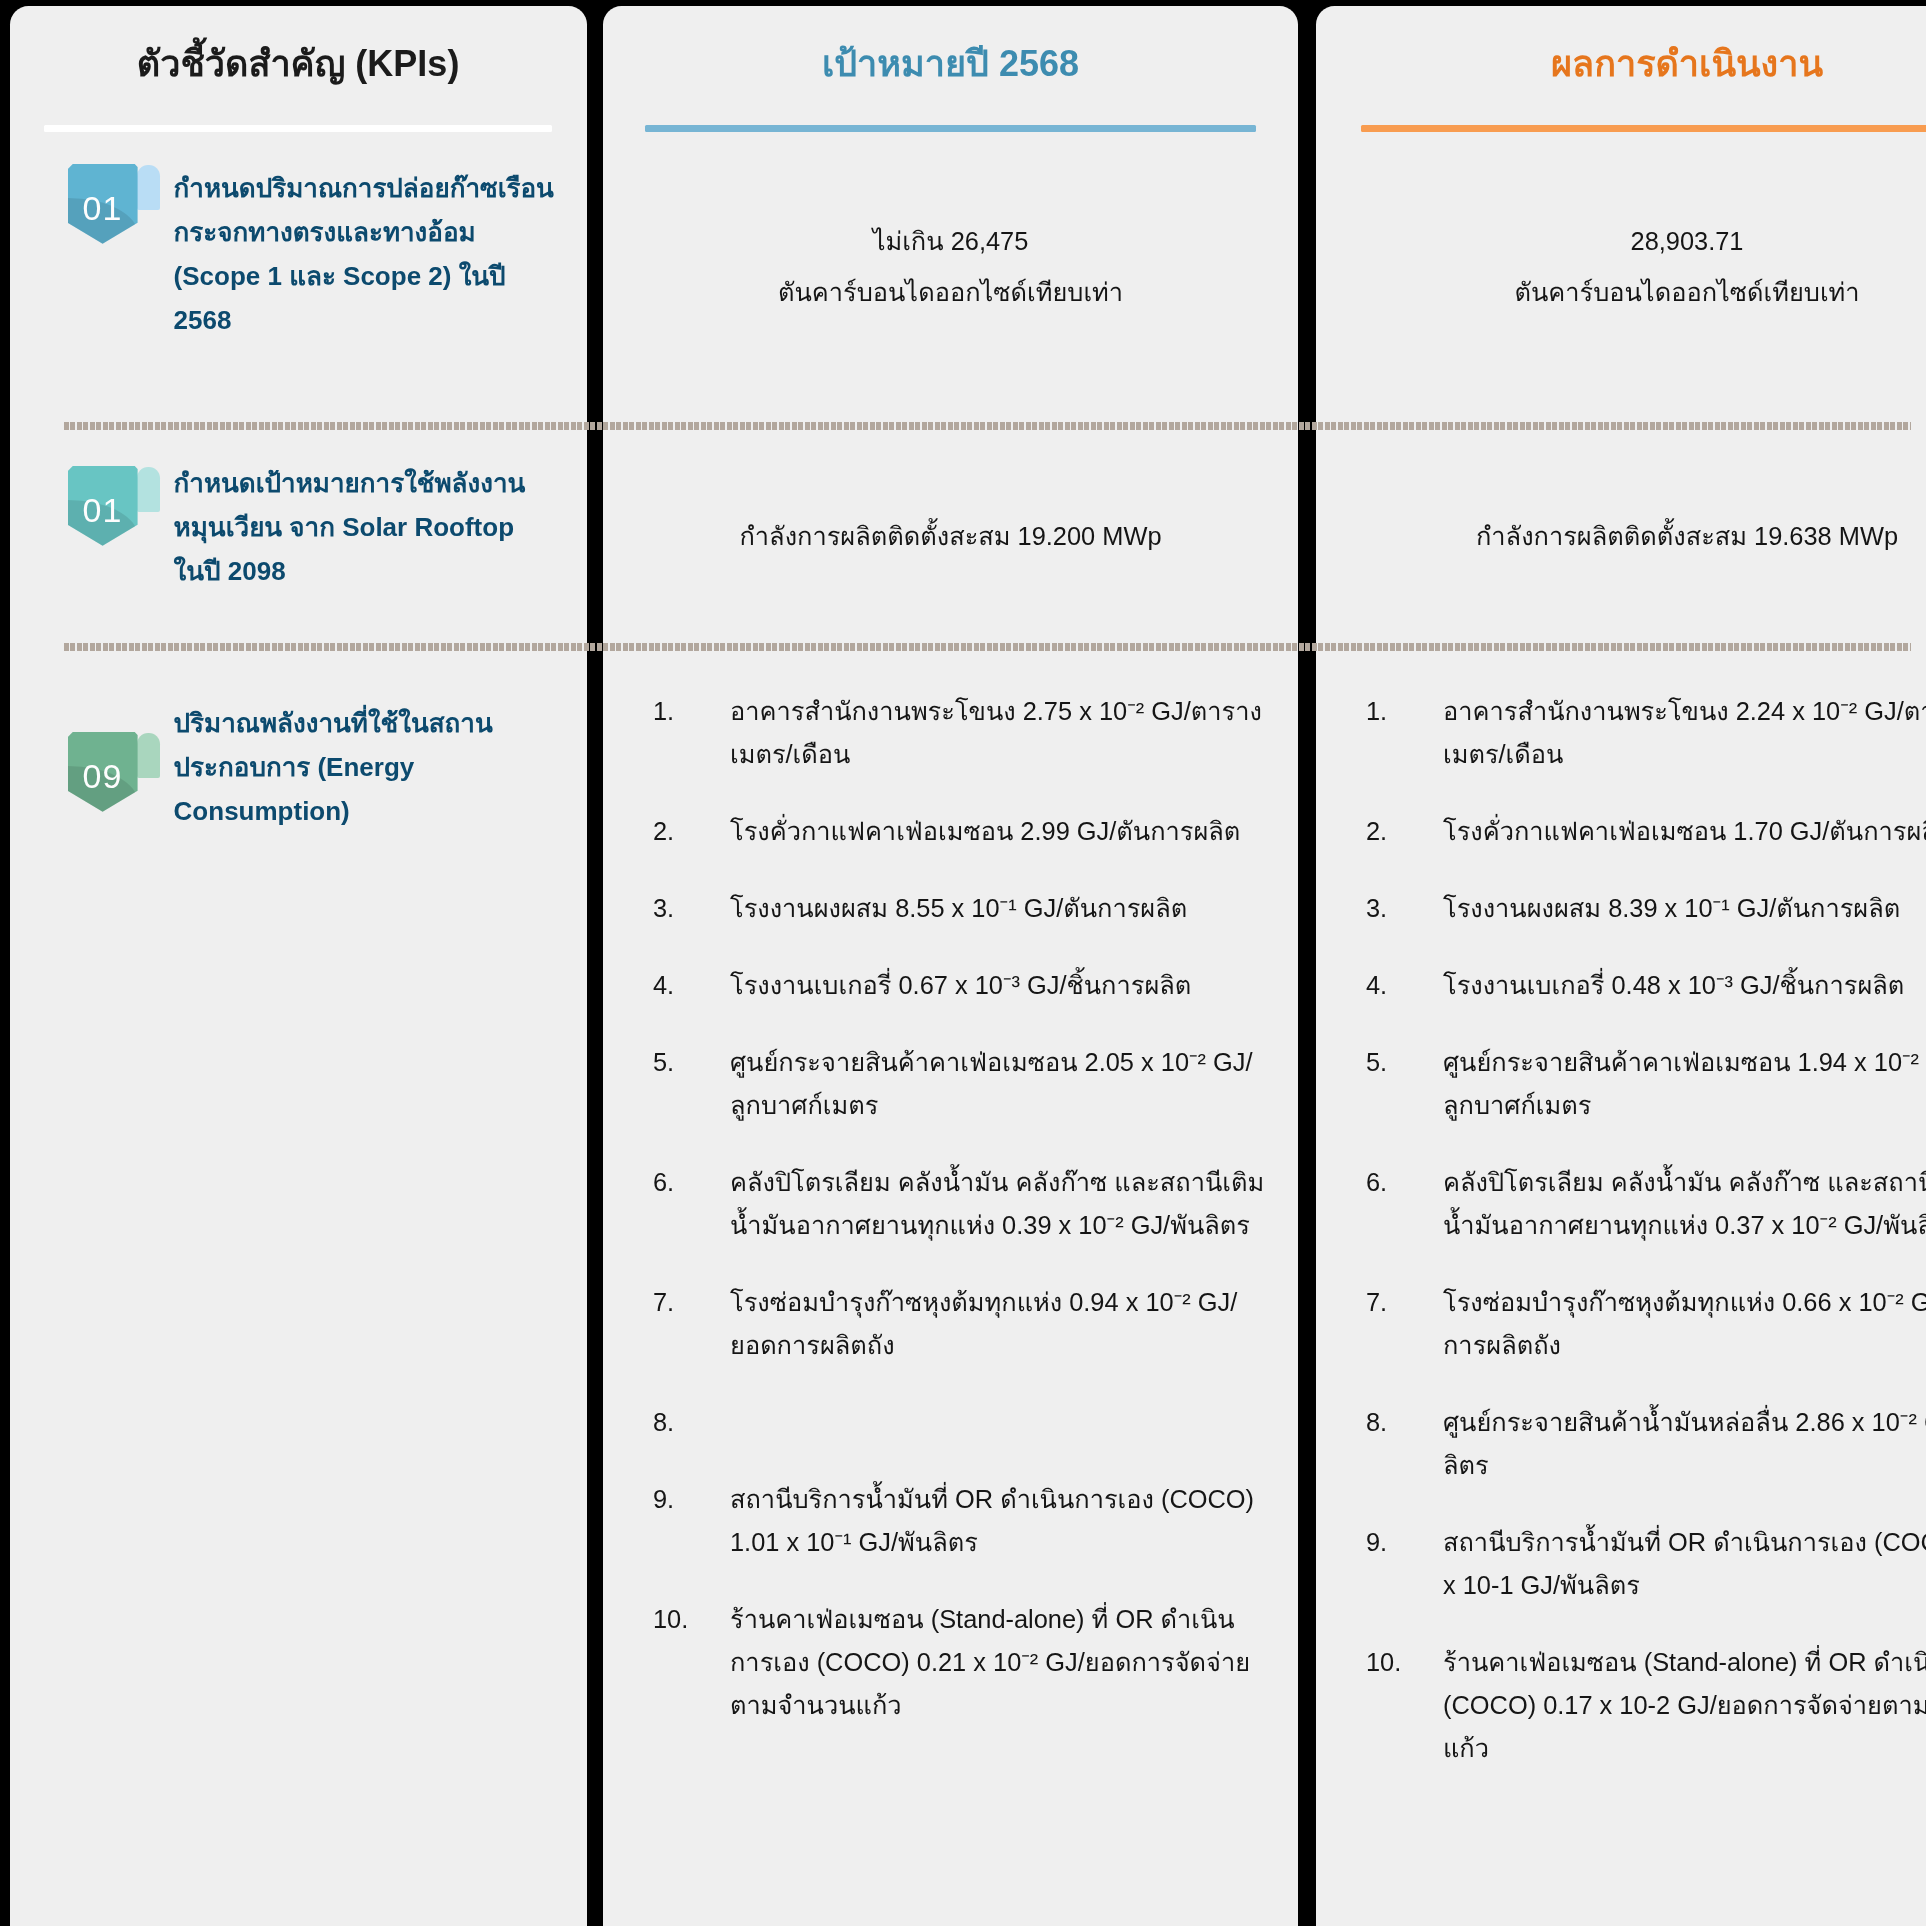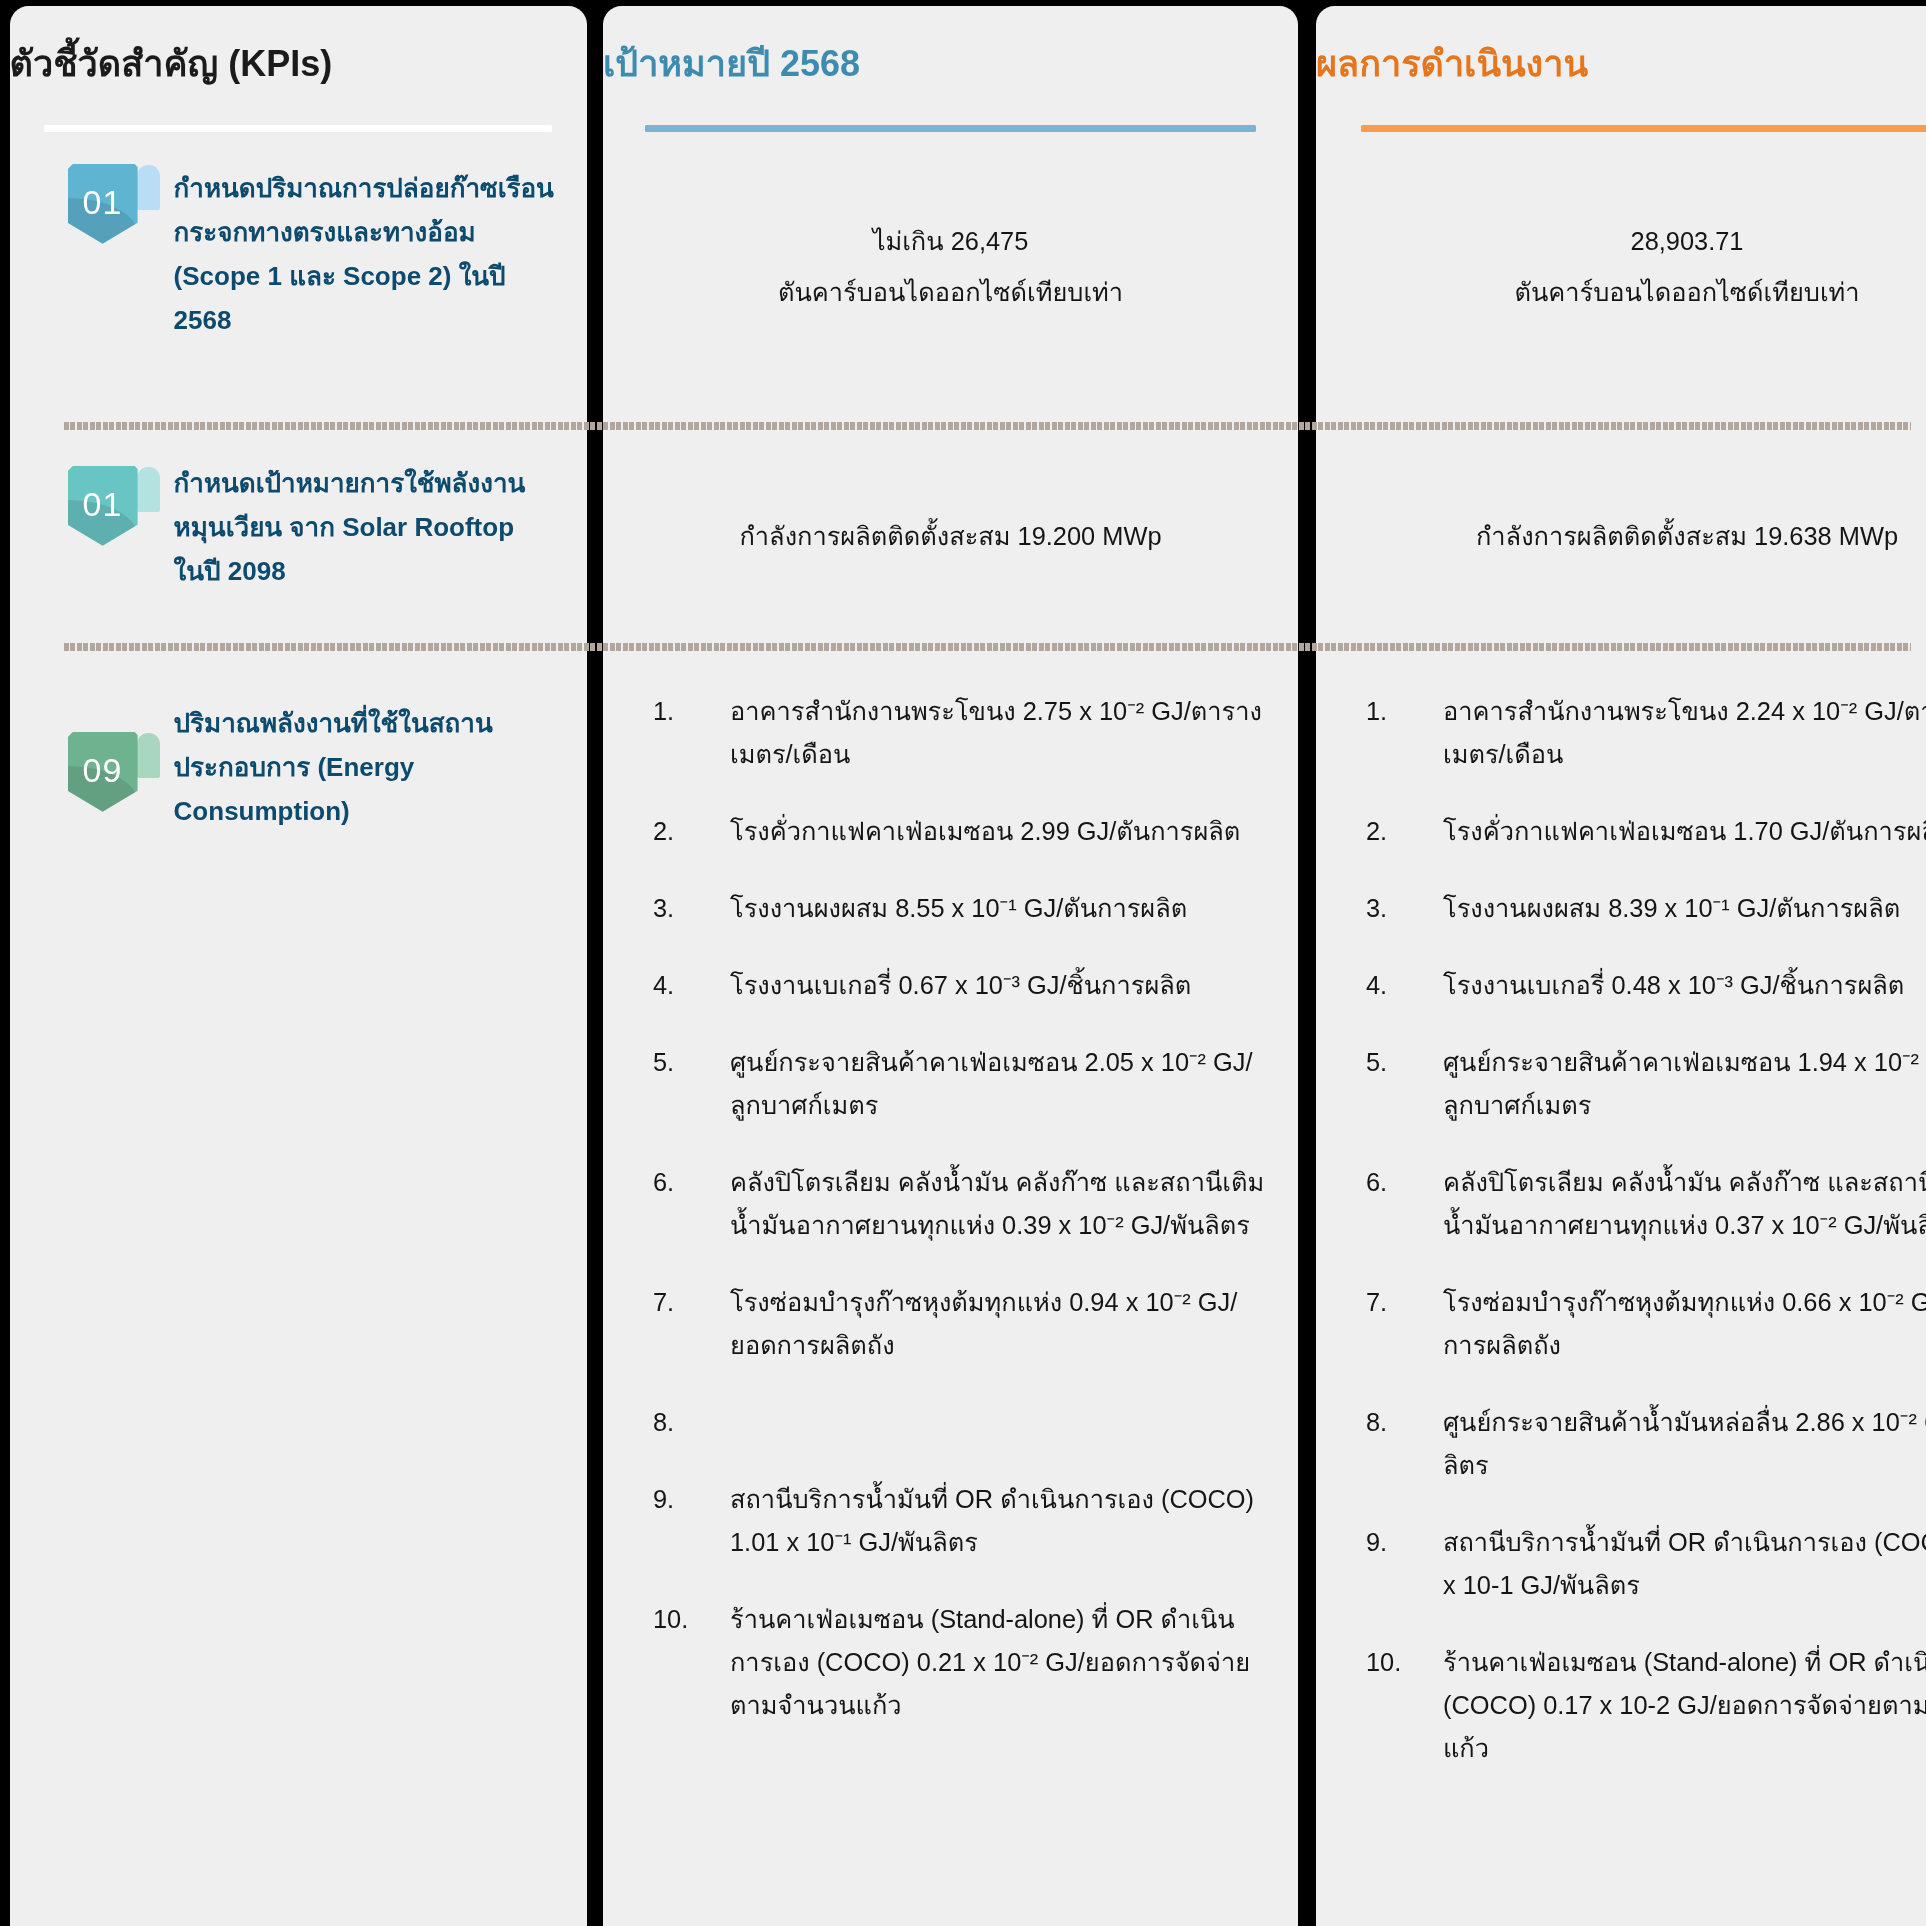--- a/index.html
+++ b/index.html
@@ -5,21 +5,21 @@
   html,body{margin:0;padding:0;background:#000;}
   .canvas{
     position:relative;width:2065px;height:2061px;background:#000;
     font-family:"Liberation Sans",sans-serif;color:#151515;overflow:hidden;
   }
   .card{position:absolute;top:5.8px;height:2049px;background:#efefef;border-radius:18.5px;}
   #card-kpi{left:9.6px;width:577px;}
   #card-target{left:603px;width:695px;}
   #card-result{left:1316px;width:742px;}
 
-  .col-title{position:absolute;top:35px;left:0;width:100%;text-align:left;
+  .col-title{position:absolute;top:35px;left:0;width:100%;text-align:center;
     font-size:36px;font-weight:bold;line-height:46px;}
   #card-kpi .col-title{color:#1b1b1b;}
   #card-target .col-title{color:#3d8cb0;}
   #card-result .col-title{color:#e6761d;}
 
   .title-underline{position:absolute;top:119px;left:6%;width:88%;height:7.7px;border-radius:1.5px;}
   #card-kpi .title-underline{background:#ffffff;}
   #card-target .title-underline{background:#77b5d4;}
   #card-result .title-underline{background:#f89c50;}
 
@@ -31,21 +31,21 @@
   
   .badge{position:absolute;left:58px;width:92px;height:82px;}
   #badge-01{top:158px;}
   #badge-02{top:460px;}
   #badge-03{top:726px;}
   .badge .fold{position:absolute;top:0.8px;right:0;width:22.3px;height:45px;border-radius:11.2px 11.2px 1.9px 1.9px;}
   .badge .bbody{position:absolute;top:0;left:0;width:70px;height:80px;
     clip-path:polygon(0 5.4px,5.4px 0,calc(100% - 3.1px) 0,100% 3.1px,100% 59px,50% 100%,0 59px);}
   .badge .shade{position:absolute;left:0;bottom:0;width:100%;height:57%;
     border-top-right-radius:100% 80%;background:rgba(0,0,0,0.10);}
-  .badge .num{position:relative;display:block;text-align:center;padding-top:19px;
+  .badge .num{position:relative;display:block;text-align:center;padding-top:25px;
     font-size:34px;line-height:39px;color:#fdfdfd;font-weight:400;z-index:2;letter-spacing:1.2px;}
   #badge-01 .bbody{background:#5fb4d2;} #badge-01 .fold{background:#b9ddf5;}
   #badge-02 .bbody{background:#68c5c3;} #badge-02 .fold{background:#b3e2e0;}
   #badge-03 .bbody{background:#6fb290;} #badge-03 .fold{background:#a9d6be;}
 
   .kpi-label{position:absolute;left:164px;width:389px;font-size:26px;font-weight:bold;
     line-height:44px;color:#0c4a6e;}
   #kpi1-label{top:160px;}
   #kpi2-label{top:455px;}
   #kpi3-label{top:695px;}

